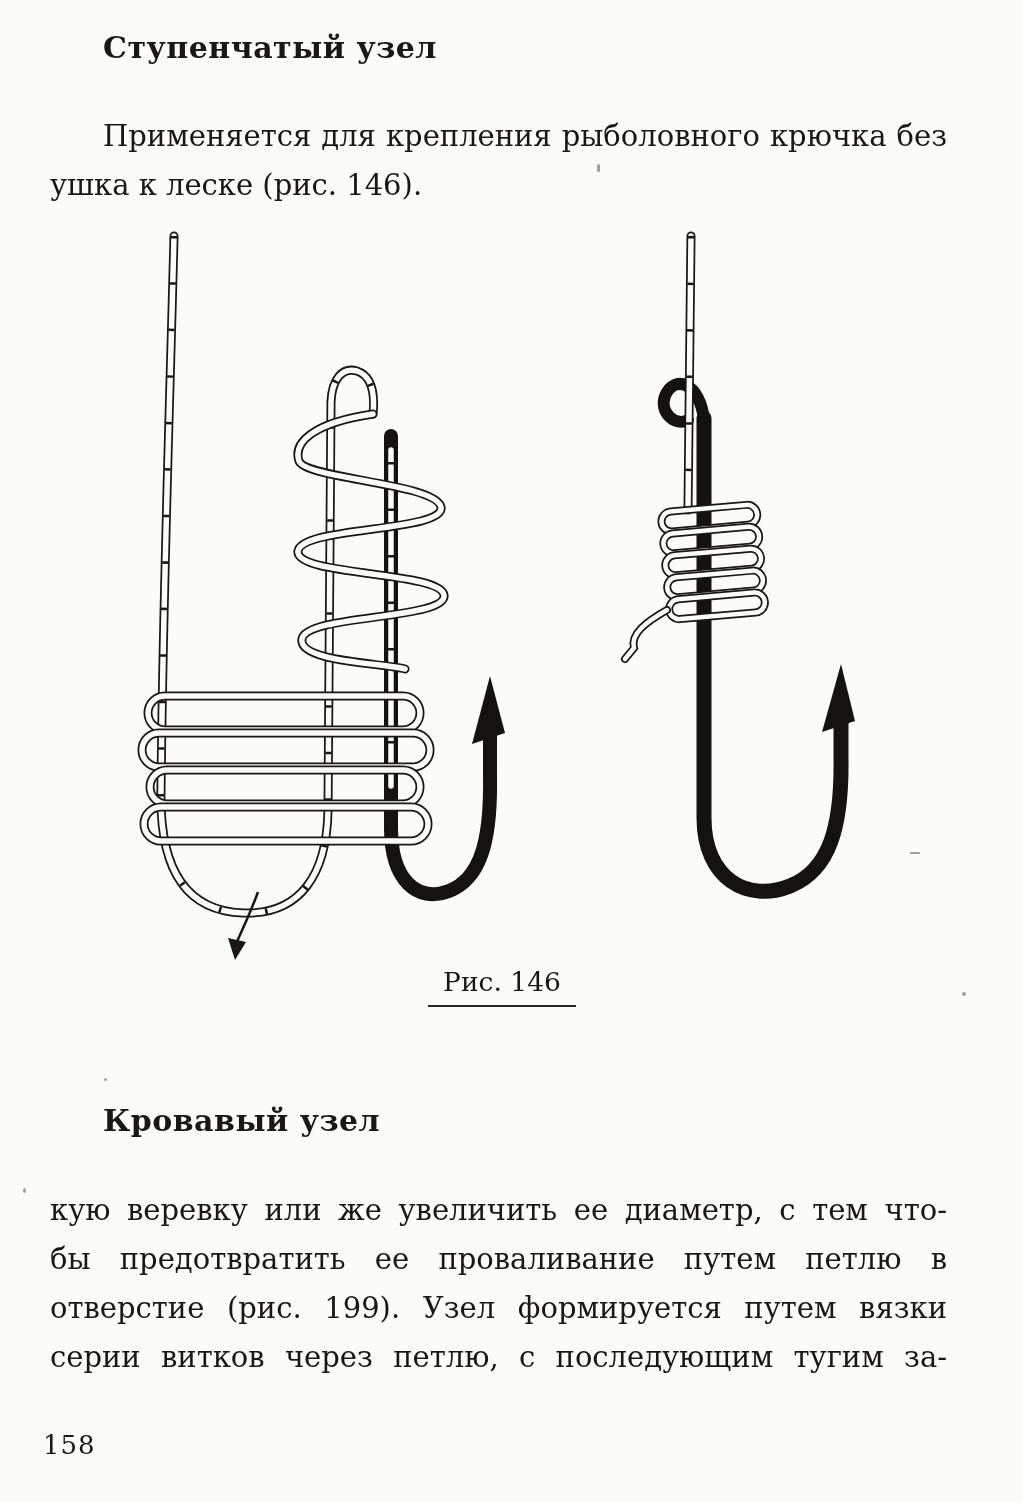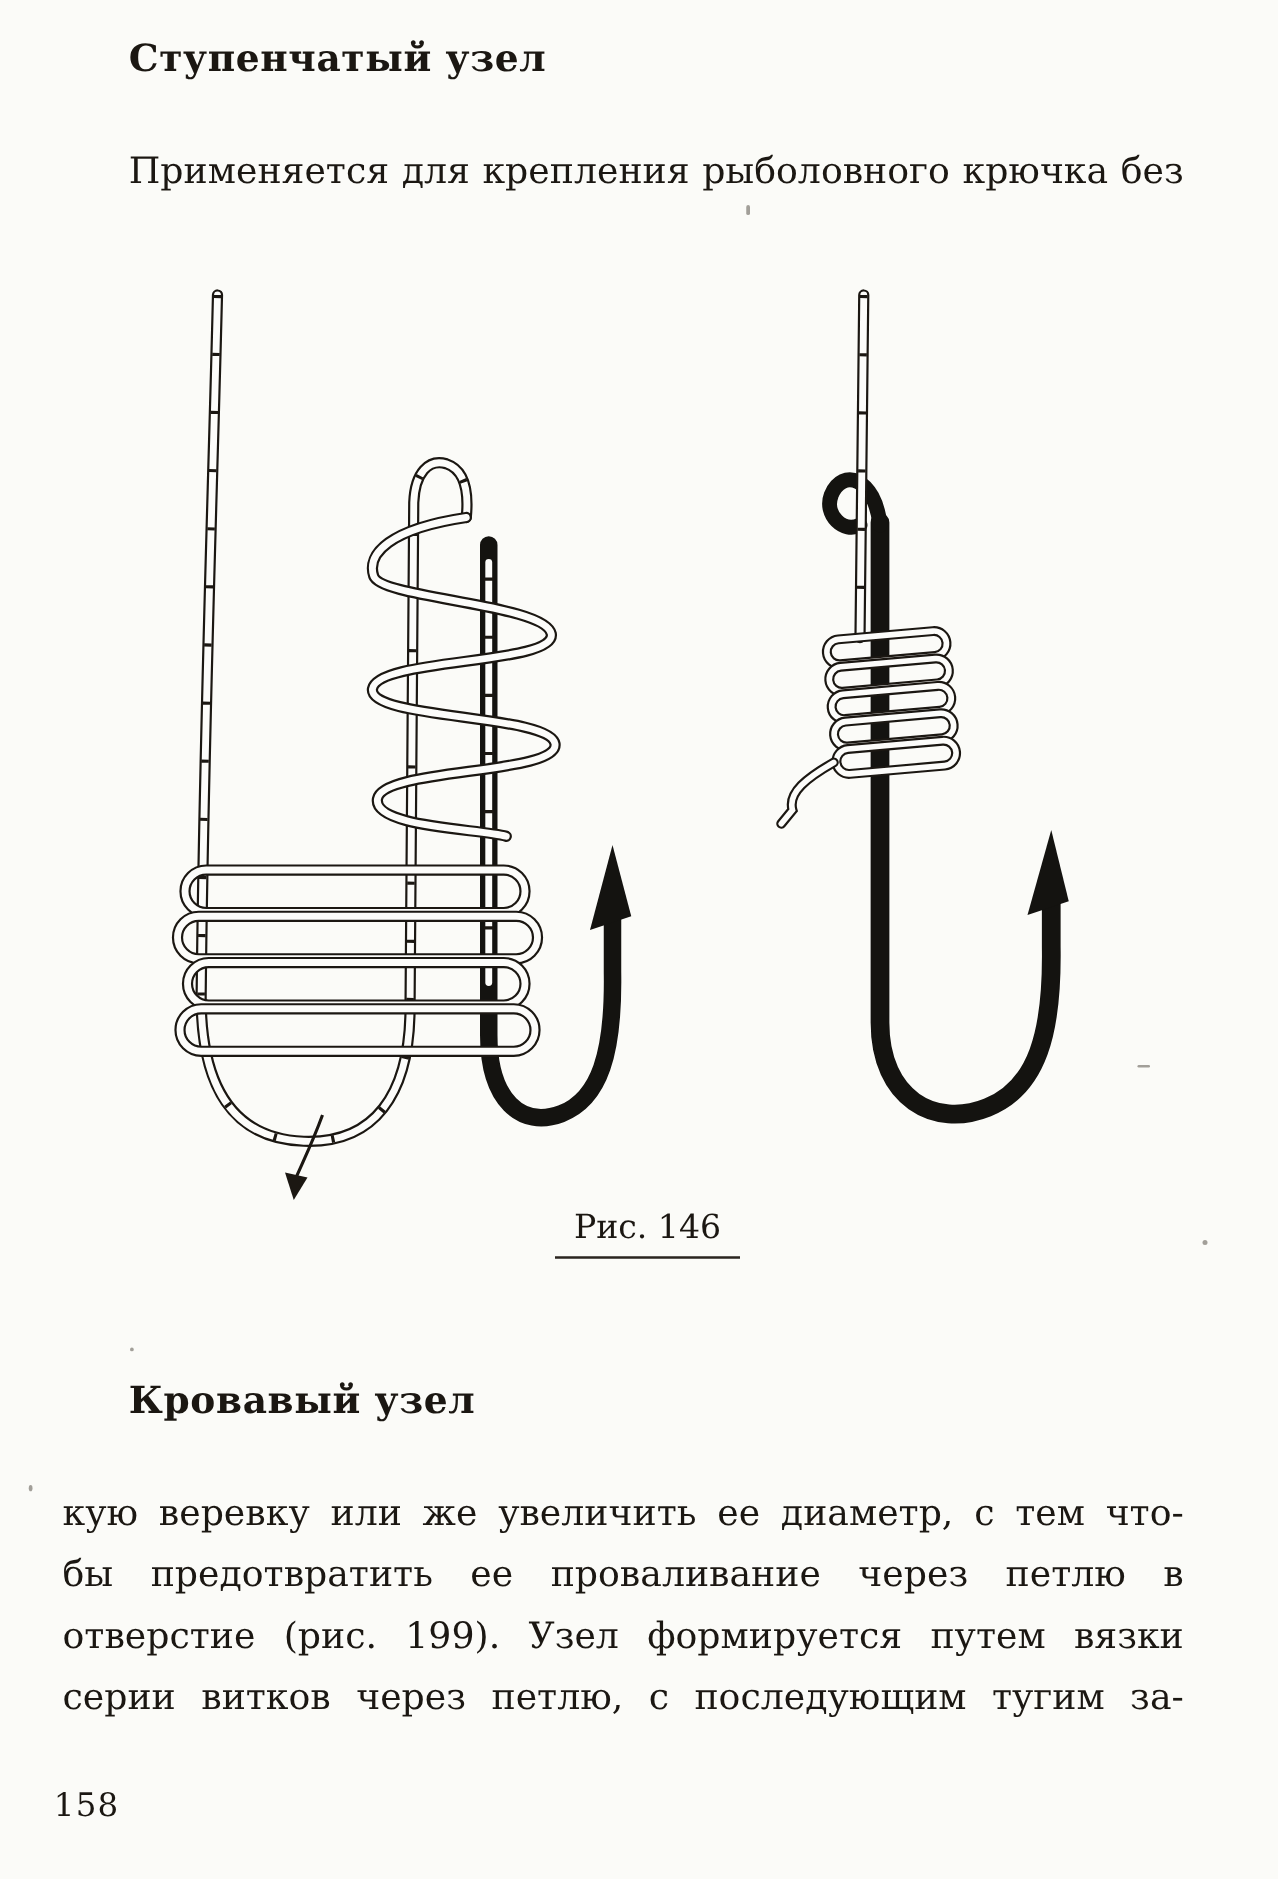--- a/index.html
+++ b/index.html
@@ -24,21 +24,21 @@
   #para-blood{top:1186px;}
   .pline{
     height:49px;line-height:49px;
     text-align:justify;text-align-last:justify;
     white-space:nowrap;
   }
   .pline.first{text-indent:53px;}
   .pline.last-short{text-align-last:left;}
   .figure-wrap{position:absolute;left:0;top:230px;width:1022px;height:740px;}
   .fig-caption{
-    position:absolute;left:444px;top:966px;width:148px;
+    position:absolute;left:428px;top:966px;width:148px;
     text-align:center;font-size:26.5px;
     padding-bottom:8px;border-bottom:2px solid #2a251f;
   }
   .page-number{
     position:absolute;left:43px;top:1430px;
     font-size:26px;letter-spacing:1px;
   }
   
   .rope-outer{fill:none;stroke:#1b1712;stroke-width:9;stroke-linecap:round;stroke-linejoin:round;}
   .rope-inner{fill:none;stroke:#fcfcfa;stroke-width:5.5;stroke-linecap:round;stroke-linejoin:round;}
@@ -52,20 +52,21 @@
 </style>
 </head>
 <body>
 
 <div class="page">
 
   <div class="h-title" id="title-step">Ступенчатый узел</div>
 
   <div class="para" id="para-step">
     <div class="pline first">Применяется для крепления рыболовного крючка без</div>
+    <div class="pline last-short">ушка к леске (рис. 146).</div>
   </div>
 
   <div class="figure-wrap">
     <svg width="1022" height="740" viewBox="0 0 1022 740">
 
       <g>
 
         <path class="hook" d="M391,206 L391,598 C391,650 417,673 449,661 C480,649 491,612 490,548 L490,482"></path>
         <polygon fill="#141310" points="490,446 472,514 505,503"></polygon>
 
@@ -121,21 +122,21 @@
       </g>
     </svg>
   </div>
 
   <div class="fig-caption">Рис. 146</div>
 
   <div class="h-title" id="title-blood">Кровавый узел</div>
 
   <div class="para" id="para-blood">
     <div class="pline">кую веревку или же увеличить ее диаметр, с тем что-</div>
-    <div class="pline">бы предотвратить ее проваливание через петлю в</div>
+    <div class="pline">бы предотвратить ее проваливание путем петлю в</div>
     <div class="pline">отверстие (рис. 199). Узел формируется путем вязки</div>
     <div class="pline">серии витков через петлю, с последующим тугим за-</div>
   </div>
 
   <div class="page-number">158</div>
 
   <div class="speck" style="left:597px;top:164px;width:3px;height:8px;border-radius:2px;"></div>
   <div class="speck" style="left:910px;top:852px;width:10px;height:2px;border-radius:1px;"></div>
   <div class="speck" style="left:962px;top:992px;width:4px;height:4px;"></div>
   <div class="speck" style="left:104px;top:1078px;width:3px;height:3px;"></div>

